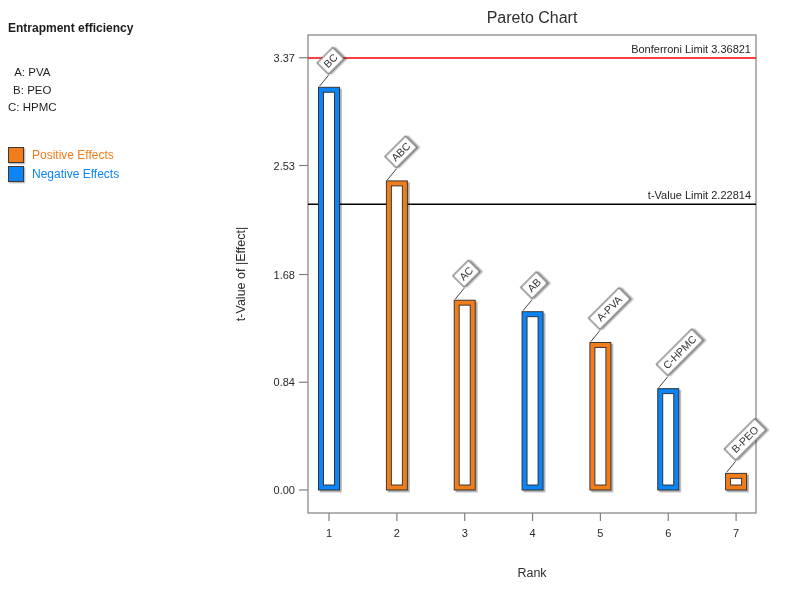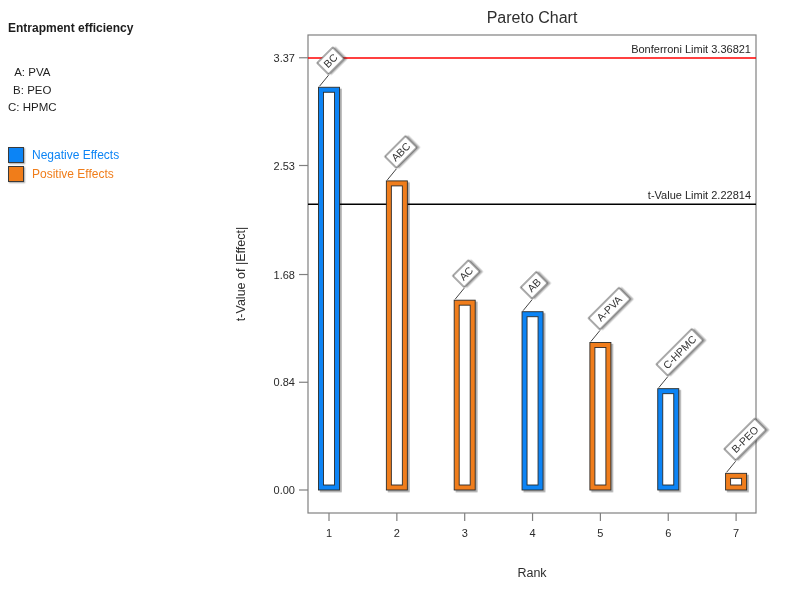--- a/index.html
+++ b/index.html
@@ -23,26 +23,26 @@
 
   <div class="sidebar">
     <div class="response-title">Entrapment efficiency</div>
     <div class="factors">
       <div class="factor">A: PVA</div>
       <div class="factor">B: PEO</div>
       <div class="factor">C: HPMC</div>
     </div>
     <div class="legend">
       <div class="legend-row">
+        <span class="swatch" id="swatch-positive" style="background: rgb(240, 125, 26);"></span>
+        <span class="legend-label" id="label-positive" style="color: rgb(240, 125, 26);">Positive Effects</span>
+      </div>
+      <div class="legend-row">
         <span class="swatch" id="swatch-negative" style="background: rgb(12, 132, 245);"></span>
         <span class="legend-label" id="label-negative" style="color: rgb(12, 132, 245);">Negative Effects</span>
-      </div>
-      <div class="legend-row">
-        <span class="swatch" id="swatch-positive" style="background: rgb(240, 125, 26);"></span>
-        <span class="legend-label" id="label-positive" style="color: rgb(240, 125, 26);">Positive Effects</span>
       </div>
     </div>
   </div>
 
   <svg id="chart-svg" width="796" height="596" viewBox="0 0 796 596">
     <defs>
       <filter id="ds" x="-30%" y="-30%" width="170%" height="170%">
         <feDropShadow dx="1.8" dy="1.8" stdDeviation="0.7" flood-color="#000000" flood-opacity="0.33"></feDropShadow>
       </filter>
     </defs>

